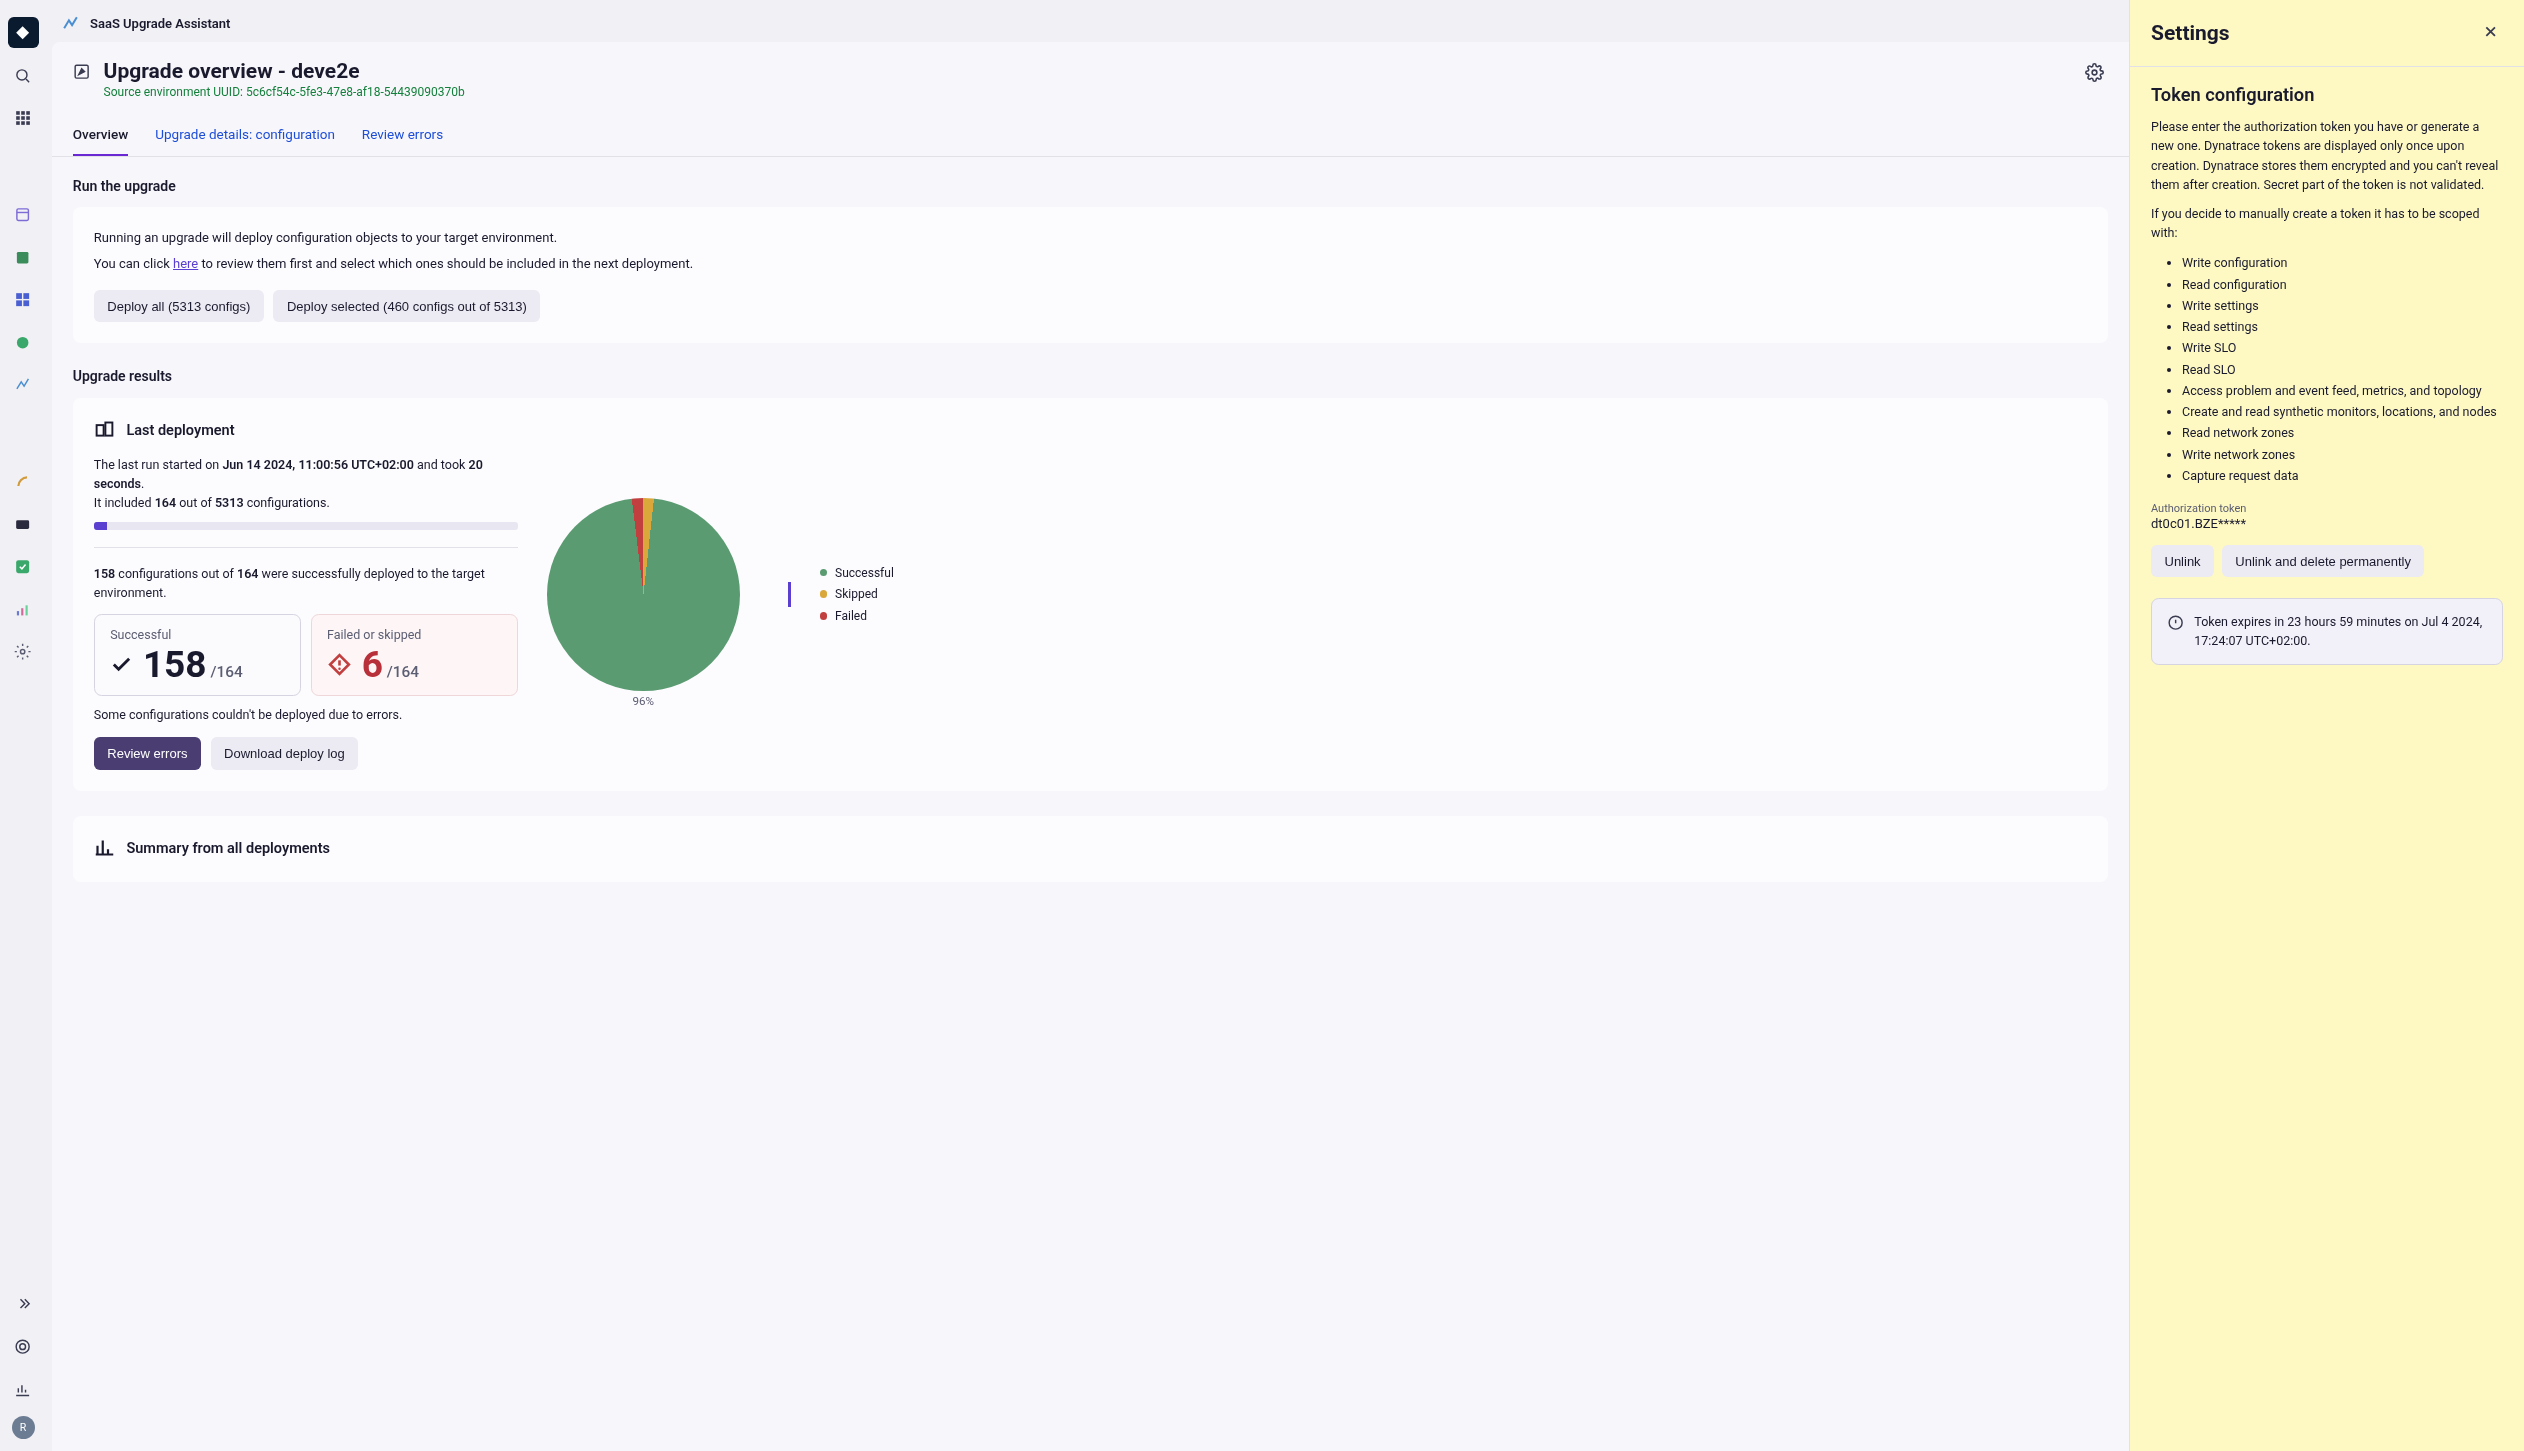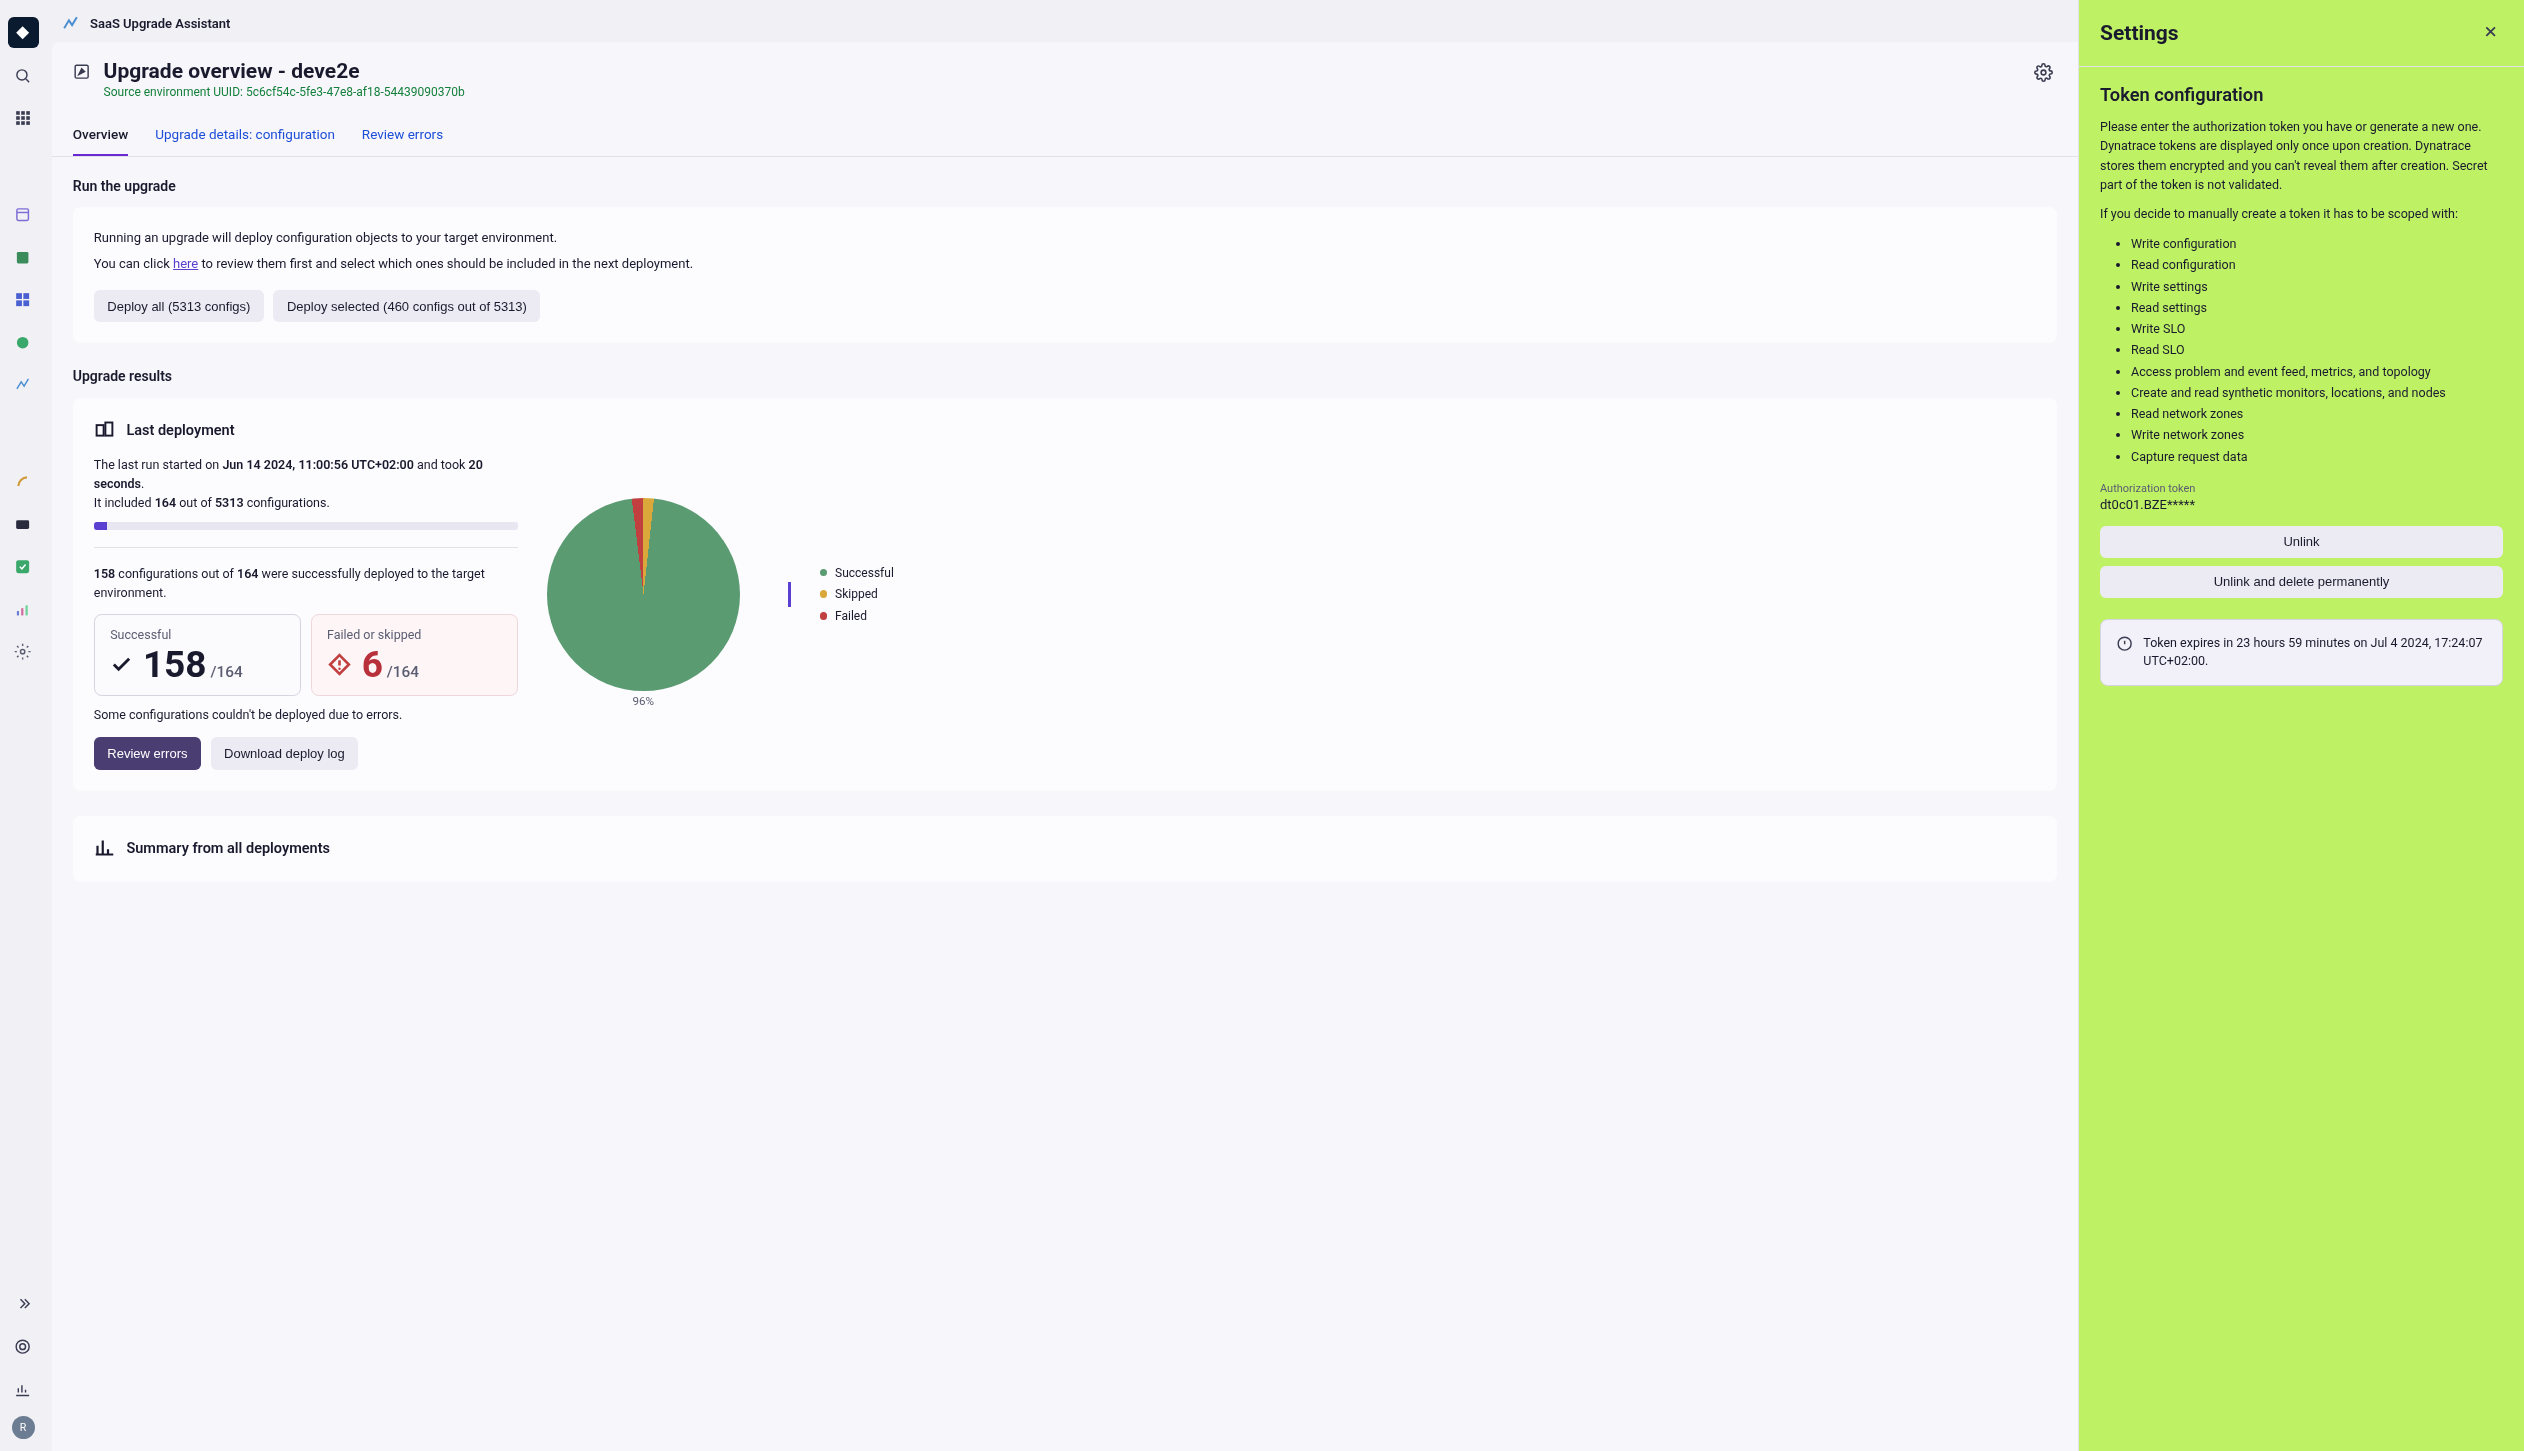--- a/index.html
+++ b/index.html
@@ -92,31 +92,31 @@
     }
     .pie-label { position:absolute; bottom:-17.3px; left:50%; transform:translateX(-50%); font-size:11.6px; color:#5b5d72;}
     .legend { display:flex; flex-direction:column; gap:7.7px; font-size:12px;}
     .legend-item { display:flex; align-items:center; gap:7.7px;}
     .legend-dot { width:7.7px; height:7.7px; border-radius:50%;}
     .blinker { width:2.9px; height:25px; background:#5b3fd1; margin-left:19px;}
 
     .summary-header { display:flex; align-items:center; gap:11.6px;}
     
     
-    .settings-panel { width: 446px; background: #bef264; border-left: 1px solid #e3e1e8; display:flex; flex-direction:column;}
+    .settings-panel { width: 395px; background: #fef9c3; border-left: 1px solid #e3e1e8; display:flex; flex-direction:column;}
     .settings-header { padding: 19px 21px; display:flex; align-items:center; justify-content:space-between; border-bottom:1px solid #e3e1e8;}
     .settings-title { font-size:21px; font-weight:700;}
     .close-btn { cursor:pointer; padding:3.9px;}
     .settings-body { padding: 17.3px 21px; overflow-y:auto; flex:1;}
     .settings-subtitle { font-size:18.3px; font-weight:650; margin-bottom:11.6px;}
     .settings-p { font-size:12.5px; line-height:1.55; margin-bottom:9.6px;}
     .settings-body ul { margin:5.8px 0 15.4px 31px; font-size:12.5px; line-height:1.7;}
     .token-label { font-size:11px; color:#5b5d72; margin-top:7.7px;}
     .token-value { font-size:13px; margin-top:1.9px;}
-    .token-btns { display:flex; gap:7.7px; margin-top:13.5px;flex-direction:column;}
+    .token-btns { display:flex; gap:7.7px; margin-top:13.5px;}
     .info-box { margin-top:21px; border:1px solid #d6d4e0; background:#f2f0f8; border-radius:7.7px; padding:13.5px 15.4px; display:flex; gap:9.6px; font-size:12.5px; line-height:1.5;}
     .info-box svg { flex-shrink:0; width:17.3px; height:17.3px; margin-top:1px;}
   </style>
 </head>
 <body>
 
 <div class="layout">
 
   <div class="rail">
     <div class="rail-icon logo">

